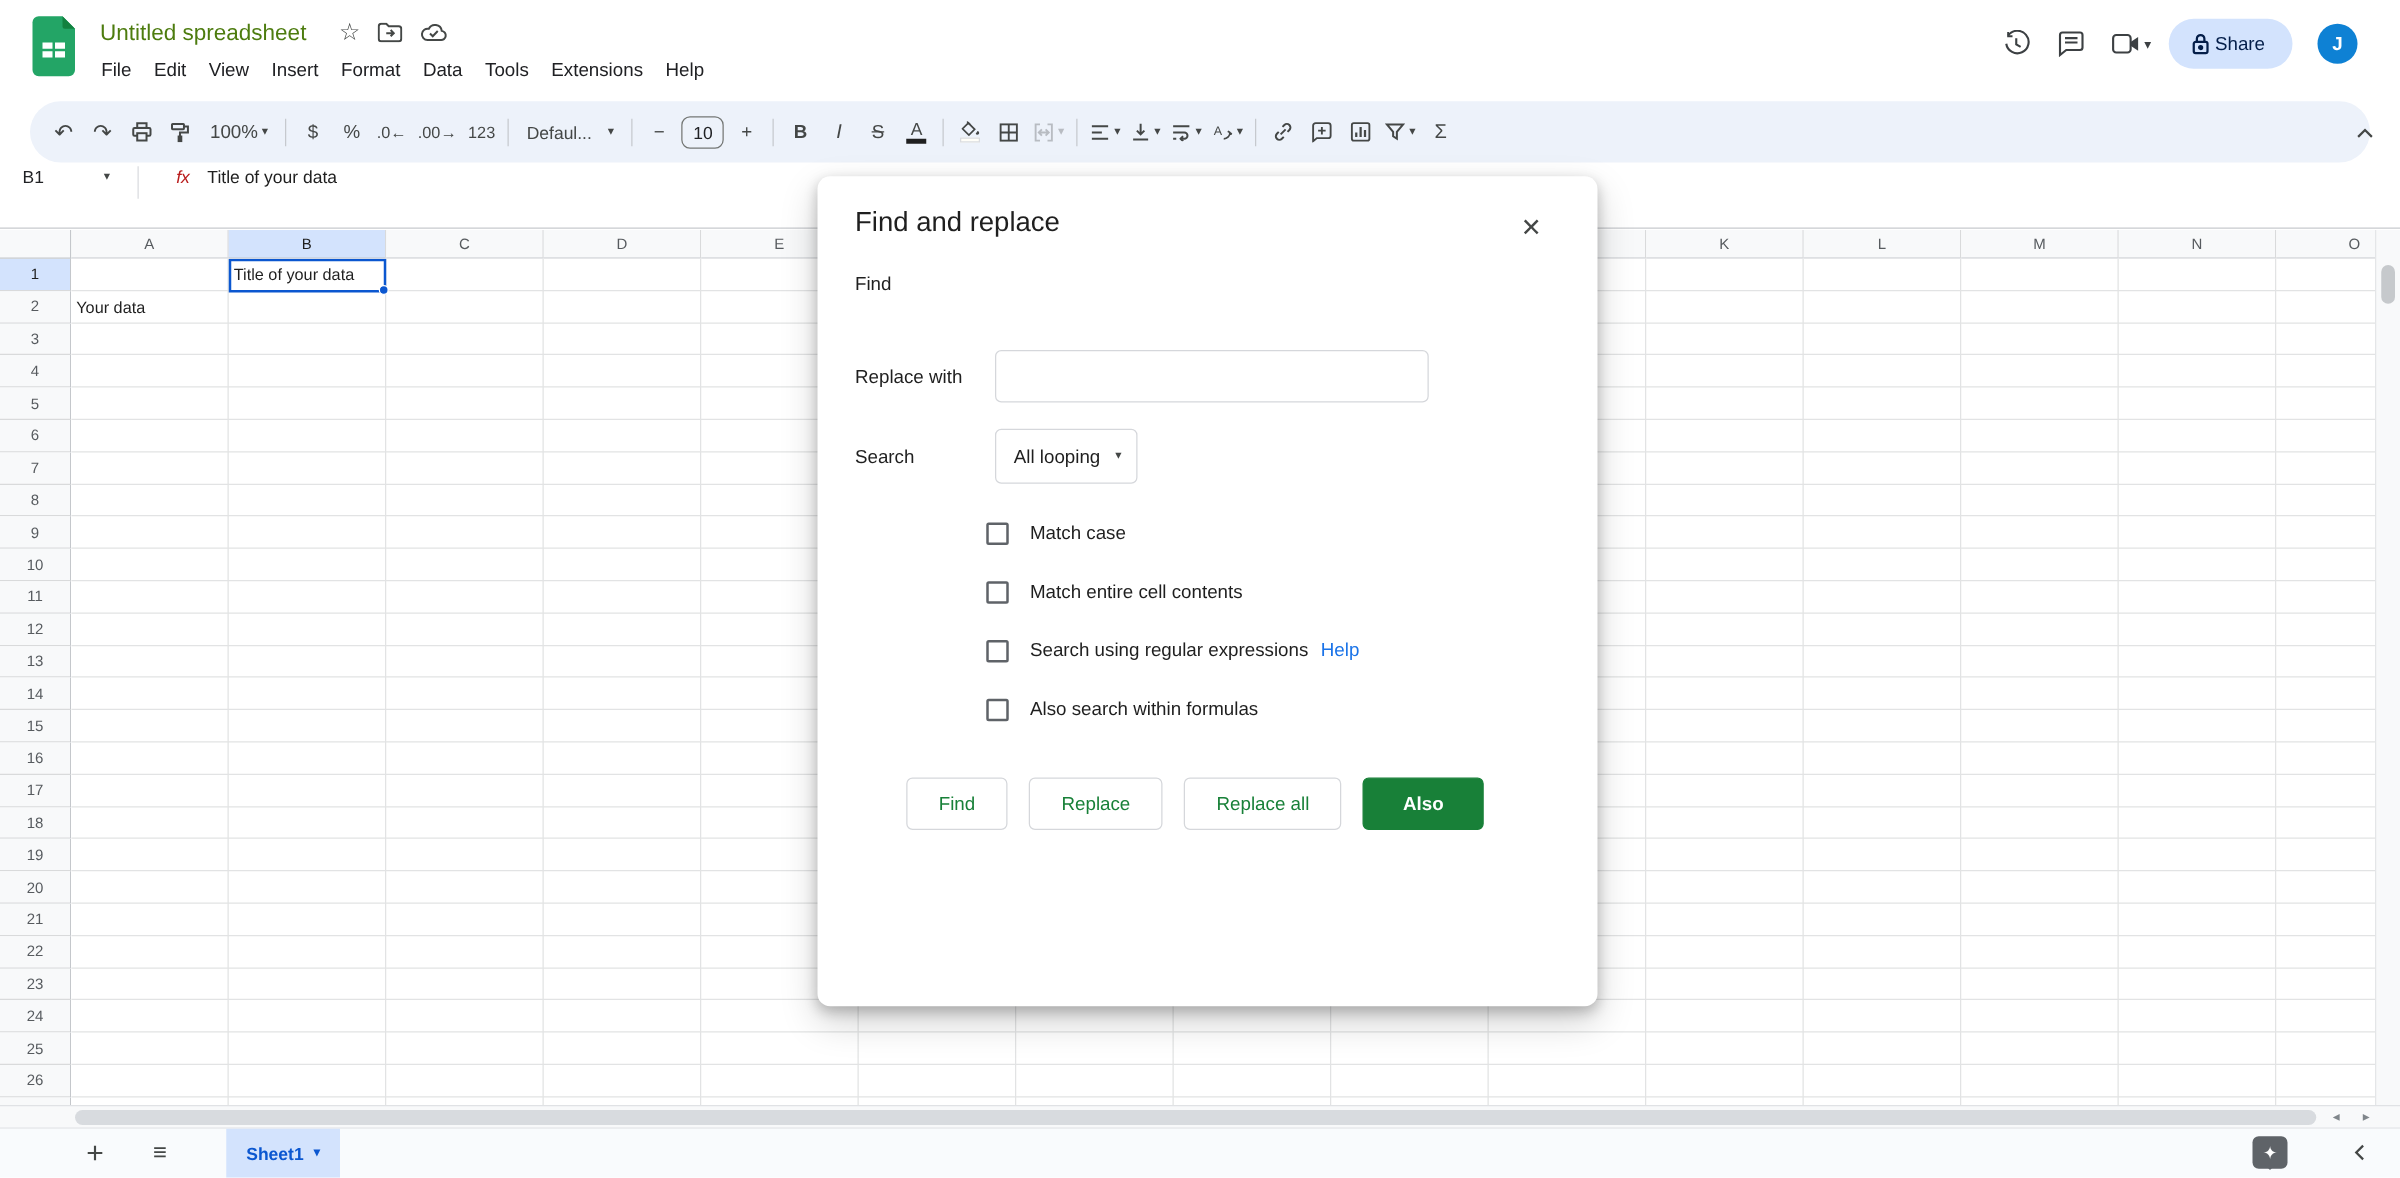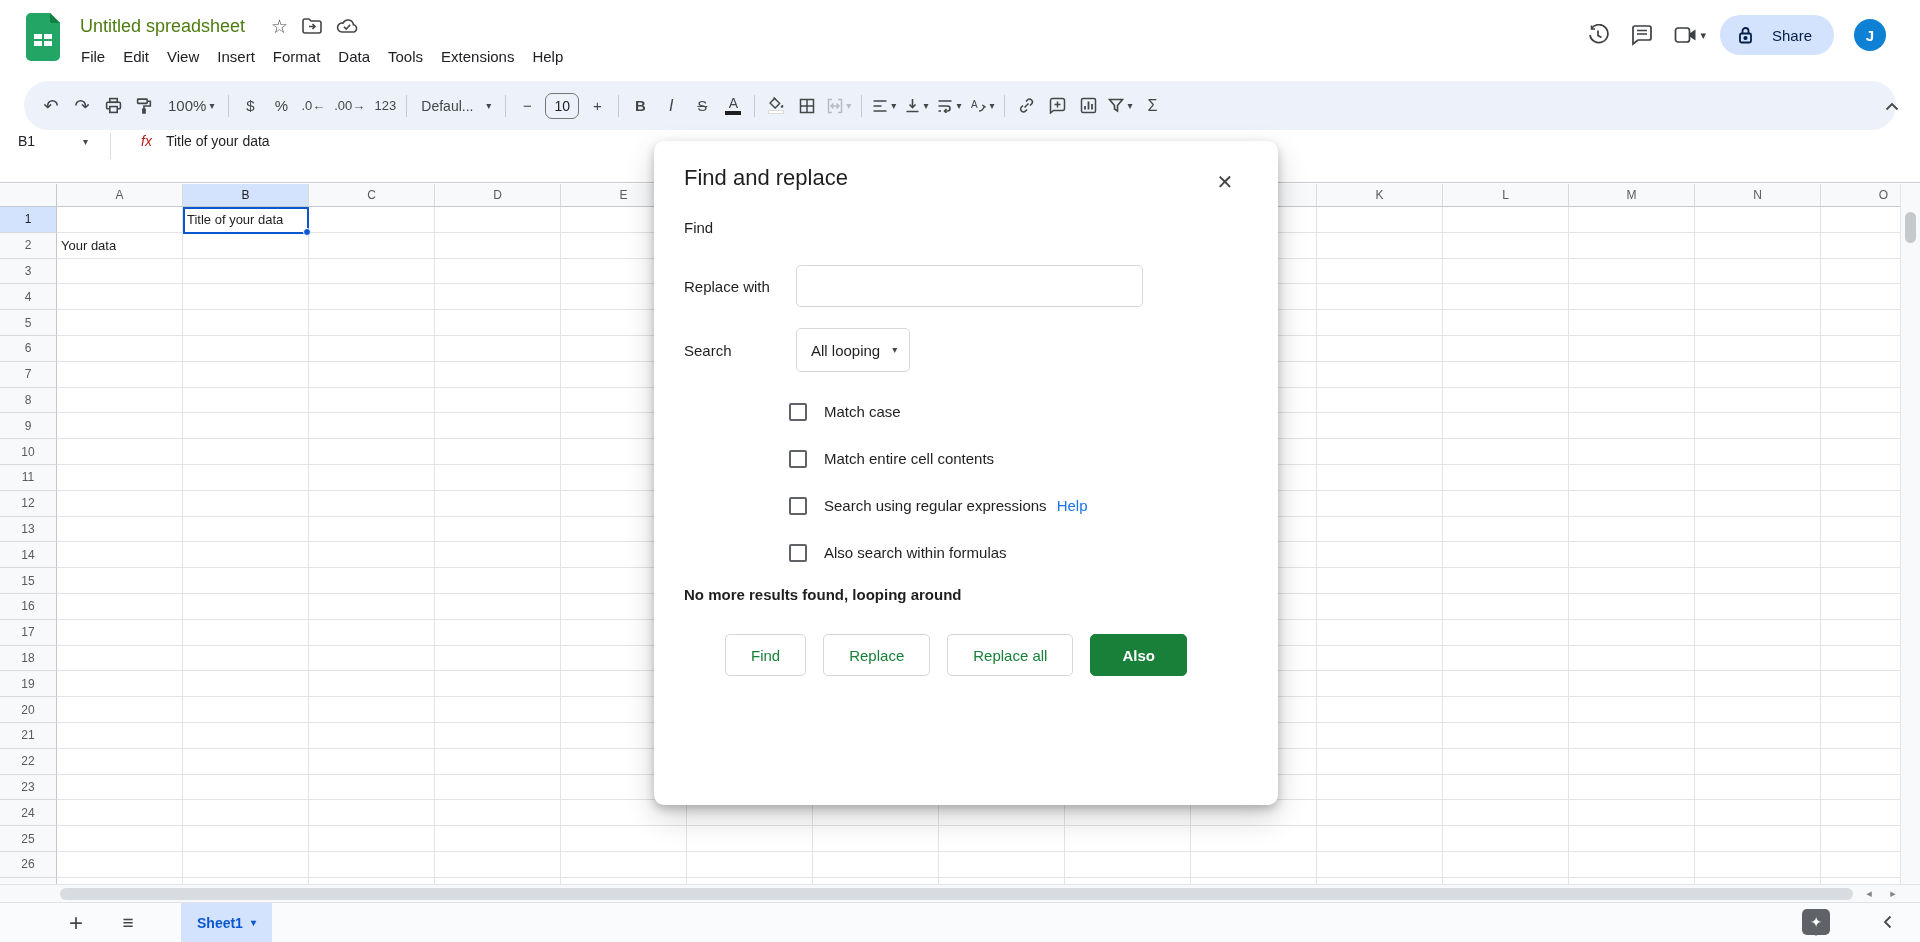--- a/index.html
+++ b/index.html
@@ -12,21 +12,21 @@
   #title-row { position:absolute; left:80px; top:12px; height:28px; display:flex; align-items:center; gap:14px; }
   #doc-title { font-size:18px; color:#4d7c0f; }
   .title-icon { color:#444746; display:flex; align-items:center; }
   #star-icon { font-size:19px; margin-left:12px; }
   #menubar { position:absolute; left:72px; top:42px; height:28px; display:flex; align-items:center; }
   .menu-item { font-size:15px; color:#202124; padding:3px 9px; border-radius:6px; cursor:default; }
   #top-right { position:absolute; right:0; top:0; height:70px; display:flex; align-items:center; }
   .tr-icon { width:44px; height:44px; display:flex; align-items:center; justify-content:center; color:#3c4043; }
   #meet-caret { font-size:11px; color:#3c4043; margin-left:-8px; margin-right:6px; }
   #share-btn { height:40px; background:#d3e3fd; border-radius:20px; display:flex; align-items:center;
-    gap:19px; padding:0 22px 0 18px; margin:0 20px 0 8px; color:#041e49; font-size:15px; font-weight:500;}
+    gap:4px; padding:0 22px 0 18px; margin:0 20px 0 8px; color:#041e49; font-size:15px; font-weight:500;}
   #avatar { width:32px; height:32px; border-radius:50%; background:#0e81d4; color:#fff; font-size:15px;
     font-weight:bold; display:flex; align-items:center; justify-content:center; margin-right:34px; }
 
   
   #toolbar-row { position:absolute; left:0; top:81px; width:1920px; height:52px; background:#fff; }
   #toolbar { position:absolute; left:24px; right:24px; top:0; height:49px; background:#edf2fa;
     border-radius:25px; display:flex; align-items:center; padding:0 46px 0 12px; gap:1px; overflow:hidden; }
   .tbtn { min-width:30px; height:30px; border-radius:4px; display:flex; align-items:center;
     justify-content:center; color:#444746; font-size:15px; gap:3px; padding:0 4px; }
   .tbtn svg { display:block; }
@@ -106,21 +106,21 @@
     border-radius:10px; box-shadow:0 4px 10px rgba(0,0,0,.22), 0 12px 30px rgba(0,0,0,.18);
     padding:24px 24px 0 20px; z-index:50; }
   #dialog-title { font-size:22px; color:#1f1f1f; padding-left:10px; }
   #dialog-close { position:absolute; right:38px; top:26px; width:30px; height:30px; display:flex;
     align-items:center; justify-content:center; font-size:20px; color:#444746; }
   .field-row { display:flex; align-items:center; padding-left:10px; }
   .field-label { width:112px; font-size:15px; color:#1f1f1f; flex:none; }
   .txt-input { width:347px; height:42px; border:1px solid #d5d7db; border-radius:5px; font-size:15px;
     color:#1f1f1f; padding:0 14px; font-family:"Liberation Sans",sans-serif; outline:none; background:#fff; }
   #find-row { margin-top:28px; }
-  #replace-row { margin-top:29px; }
+  #replace-row { margin-top:44px; }
   #search-row { margin-top:21px; }
   #search-select { height:44px; border:1px solid #d5d7db; border-radius:5px; display:flex; align-items:center;
     gap:12px; padding:0 12px 0 14px; font-size:15px; color:#1f1f1f; }
   #checkbox-list { margin-top:16px; padding-left:10px; }
   .cb-row { height:47px; display:flex; align-items:center; }
   .cb-box { width:18px; height:18px; border:2px solid #5f6368; border-radius:2px; margin:0 17px 0 105px; flex:none; }
   .cb-label { font-size:15px; color:#1f1f1f; }
   .cb-help { font-size:15px; color:#1a73e8; margin-left:10px; }
   #dialog-status { margin-top:10px; padding-left:10px; font-size:15px; font-weight:bold; color:#1f1f1f; }
   #dialog-buttons { margin-top:31px; display:flex; gap:17px; padding-left:51px; }
@@ -525,21 +525,20 @@
         <span class="cb-box"></span>
         <span class="cb-label">Search using regular expressions</span>
         <span class="cb-help">Help</span>
       </div>
       <div class="cb-row">
         <span class="cb-box"></span>
         <span class="cb-label">Also search within formulas</span>
       </div>
     </div>
 
-  <div id="dialog-status">No more results found, looping around</div>
 
   <div id="dialog-buttons">
     <button class="dlg-btn">Find</button>
     <button class="dlg-btn">Replace</button>
     <button class="dlg-btn">Replace all</button>
     <button class="dlg-btn" id="btn-done">Also</button>
   </div>
 </div>
 
 </body></html>

